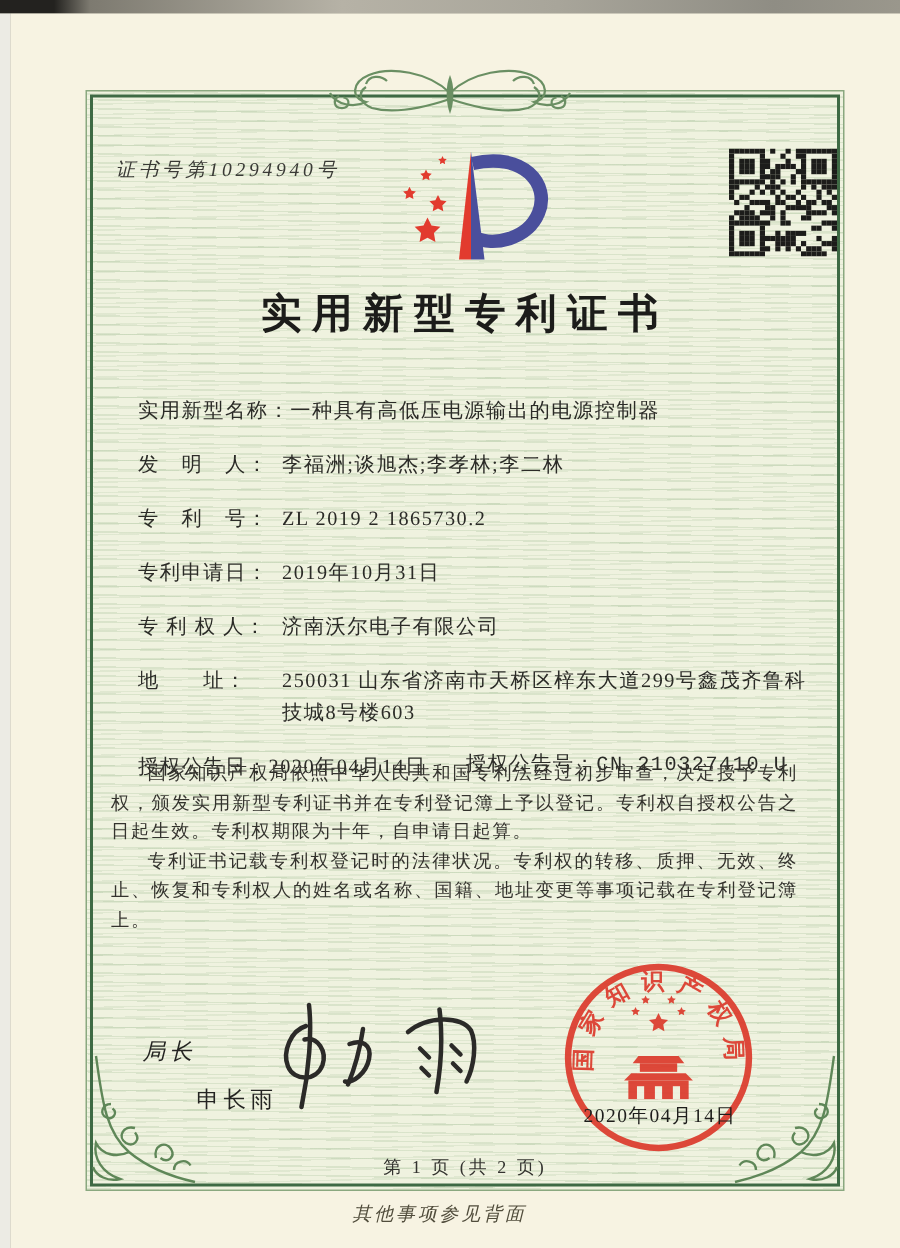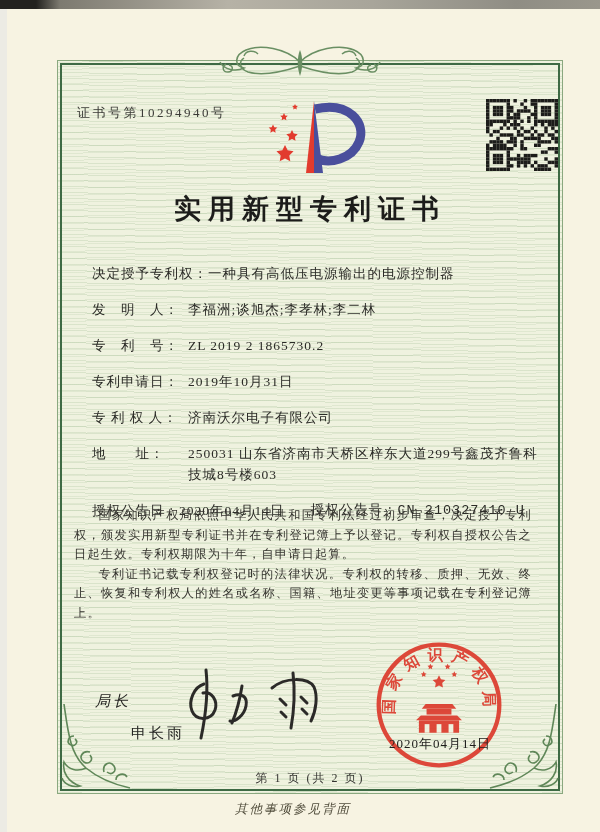--- a/index.html
+++ b/index.html
@@ -24,21 +24,21 @@
   }
   .frame { position:absolute; left:57px; top:60px; width:506px; height:734px;
     border:1px solid #8aa87f; pointer-events:none; }
   .frame::before { content:""; position:absolute; inset:2px; border:2px solid #3e6a44; }
 
   .orn { position:absolute; pointer-events:none; }
   #orn-top { left:212px; top:42px; }
   #orn-bl { left:60px; top:702px; }
   #orn-br { left:486px; top:702px; transform:scaleX(-1); }
 
-  .cert-no { position:absolute; left:77px; top:104px; font-size:13px; letter-spacing:2.5px; color:#3a3a36; }
+  .cert-no { position:absolute; left:77px; top:104px; font-size:13px; letter-spacing:2.5px; color:#3a3a36;font-style:italic; }
   #logo { position:absolute; left:253px; top:95px; }
   #qr { position:absolute; left:486px; top:99px; }
 
   .title { position:absolute; left:57px; top:191px; width:506px; text-align:center;
     font-size:27px; font-weight:bold; letter-spacing:7px; color:#1c1c1a; }
 
   .fields { position:absolute; left:92px; top:263px; width:460px; }
   .field { display:flex; margin-bottom:15px; font-size:13.5px; line-height:21px; color:#2b2b27; }
   .field .lbl { flex:0 0 96px; letter-spacing:1px; white-space:nowrap; }
   .field .val { flex:1; letter-spacing:1px; }
@@ -377,21 +377,21 @@
       <rect x="58.29" y="68.57" width="3.43" height="3.43" fill="#1c1c1a"></rect>
       <rect x="61.71" y="68.57" width="3.43" height="3.43" fill="#1c1c1a"></rect>
     </svg>
 
   
   <div class="title">实用新型专利证书</div>
 
   
   <div class="fields">
     <div class="field">
-      <span class="lbl">决定授予专利权：</span>
+      <span class="lbl">实用新型名称：</span>
       <span class="val">一种具有高低压电源输出的电源控制器</span>
     </div>
     <div class="field">
       <span class="lbl">发　明　人：</span>
       <span class="val">李福洲;谈旭杰;李孝林;李二林</span>
     </div>
     <div class="field">
       <span class="lbl">专　利　号：</span>
       <span class="val">ZL 2019 2 1865730.2</span>
     </div>

